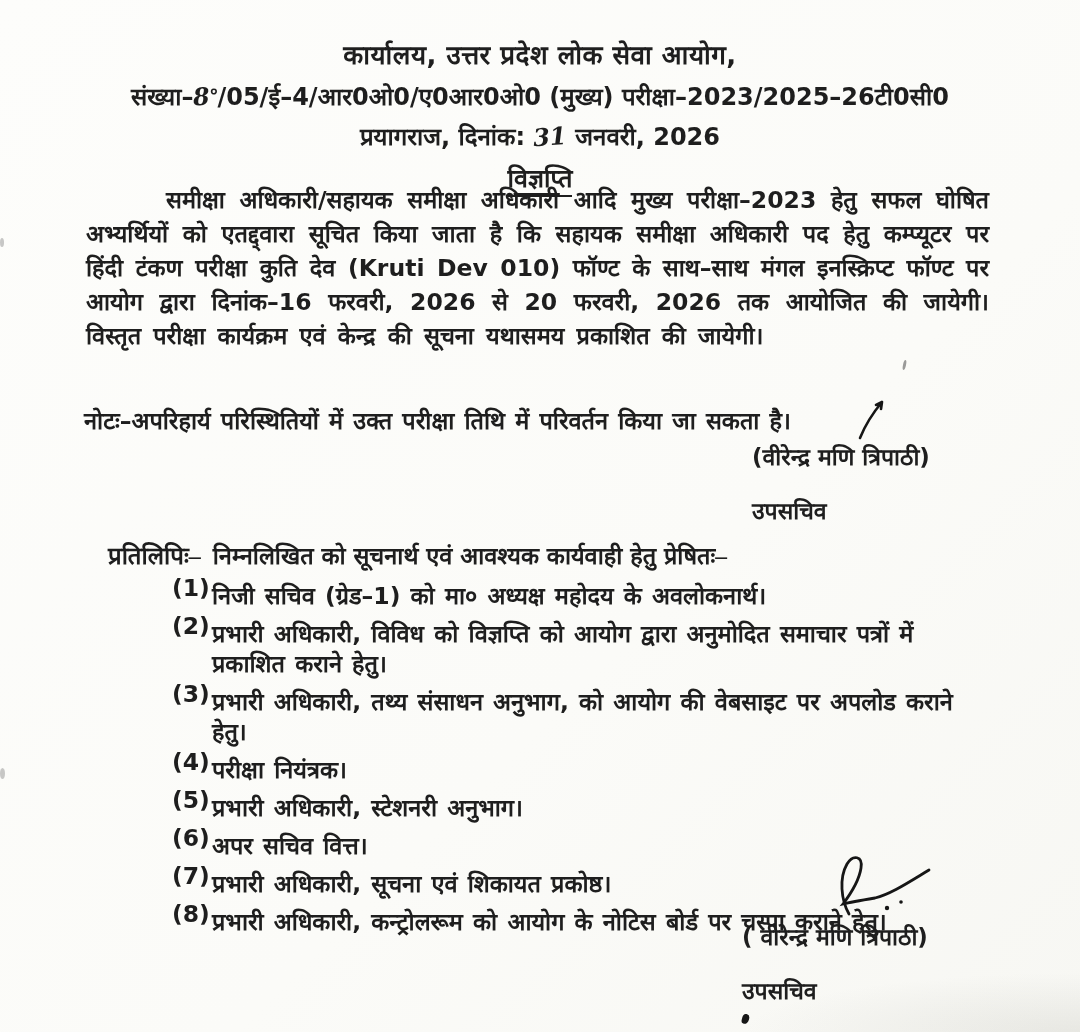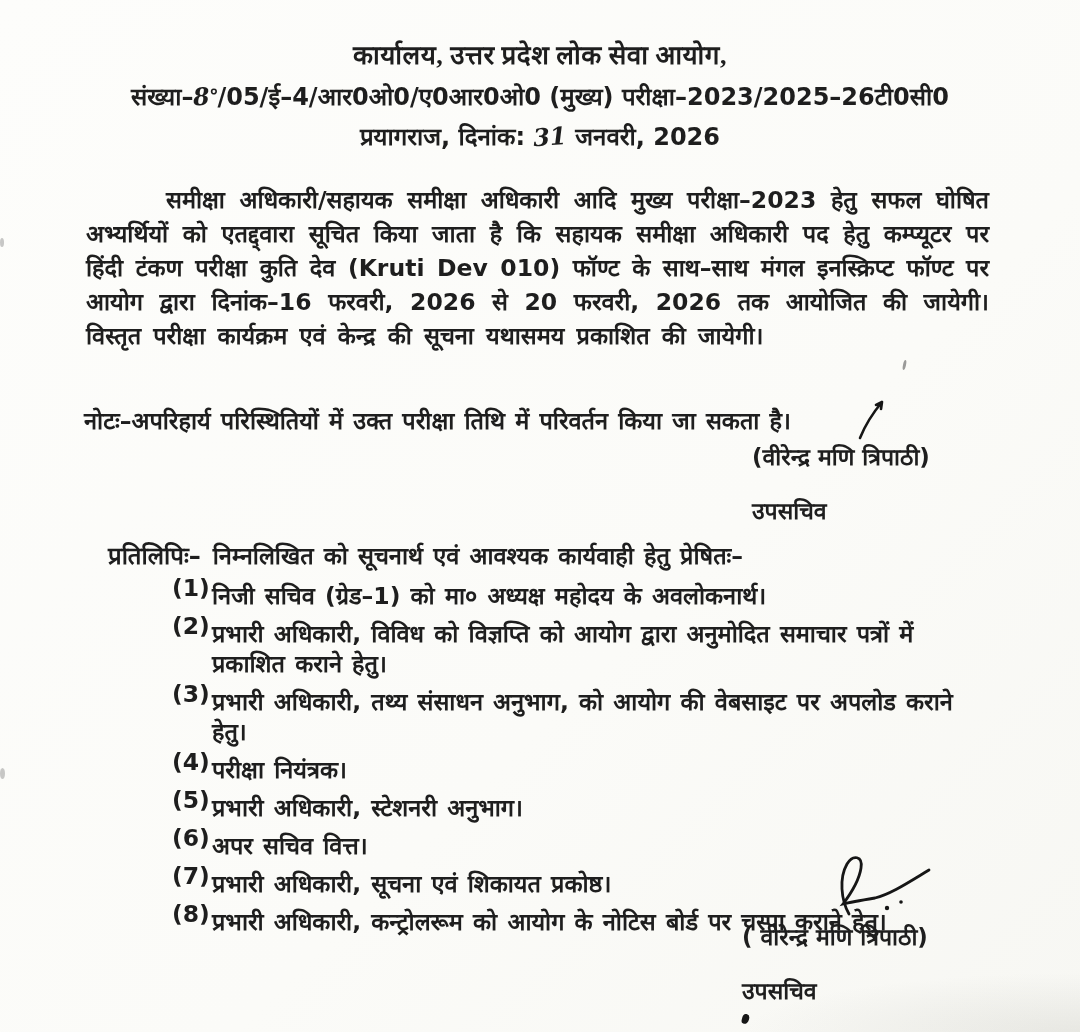--- a/index.html
+++ b/index.html
@@ -6,21 +6,21 @@
   .page{
     position:relative;
     width:1080px;height:1032px;
     background:linear-gradient(135deg,#fdfdfb 0%,#fbfbf8 60%,#f7f7f3 100%);
     font-family:"DejaVu Sans","Liberation Sans",sans-serif;
     color:#1e1e1e;
     overflow:hidden;
   }
   
   .hdr{position:absolute;top:36px;left:0;width:100%;text-align:center;font-weight:600;}
-  .hdr-office{font-size:26px;letter-spacing:0.5px;font-family:Liberation Serif, serif;}
+  .hdr-office{font-size:26px;letter-spacing:0.5px;}
   .hdr-ref{font-size:24px;margin-top:7px;}
   .hdr-place{font-size:24px;margin-top:7px;}
   .doc-title{display:inline-block;font-size:25px;font-weight:700;margin-top:8px;
     border-bottom:2.5px solid #1e1e1e;padding-bottom:1px;}
   .hw{font-family:"DejaVu Serif","Liberation Serif",serif;font-style:italic;
     display:inline-block;transform:rotate(-4deg);font-weight:700;}
   .hw-sup{font-size:14px;vertical-align:super;font-weight:700;}
   
   .para{
     position:absolute;left:86px;top:183px;width:903px;
@@ -34,21 +34,21 @@
   
   .sig{position:absolute;text-align:left;font-weight:600;}
   .sig-top{left:752px;top:398px;width:232px;}
   .sig-bottom{left:742px;top:852px;width:248px;}
   .sig-name{font-size:23px;white-space:nowrap;}
   .sig-desig{font-size:23px;margin-top:22px;}
   .sig-svg{display:block;margin:0 auto;}
   .ink-dot{display:inline-block;width:7px;height:10px;background:#161616;border-radius:50% 50% 60% 40%;margin-top:8px;transform:rotate(15deg);}
   
   .copy{position:absolute;left:108px;top:538px;width:880px;font-size:23.5px;font-weight:600;}
-  .copy-head{display:flex;align-items:baseline;}
+  .copy-head{display:flex;align-items:baseline;font-family:Liberation Serif, serif;}
   .copy-heading{font-weight:700;font-size:24px;white-space:nowrap;}
   .copy-intro{margin-left:12px;word-spacing:2px;}
   .copy-list{list-style:none;margin:2px 0 0 0;padding:0 0 0 64px;}
   .copy-item{display:flex;line-height:30px;align-items:flex-start;}
   .copy-num{width:40px;flex:0 0 auto;}
   .copy-text{flex:1 1 auto;word-spacing:2px;max-width:760px;margin-top:8px;}
   
   .speck{position:absolute;background:#9a9a9a;border-radius:50%;opacity:.55;}
   .edge-mark1{left:0;top:238px;width:4px;height:9px;}
   .edge-mark2{left:0;top:768px;width:5px;height:11px;}
@@ -63,20 +63,23 @@
 
   <div class="hdr">
     <div class="hdr-office">कार्यालय, उत्तर प्रदेश लोक सेवा आयोग,</div>
     <div class="hdr-ref">
       <span>संख्या–</span><span class="hw">8</span><span class="hw-sup">०</span><span>/05/ई–4/आर0ओ0/ए0आर0ओ0 (मुख्य) परीक्षा–2023/2025–26टी0सी0</span>
     </div>
     <div class="hdr-place">
       <span>प्रयागराज, दिनांक:</span>
       <span class="hw">31</span>
       <span>जनवरी, 2026</span>
+    </div>
+    <div>
+      <span class="doc-title">विज्ञप्ति</span>
     </div>
   </div>
 
   <div class="para">समीक्षा अधिकारी/सहायक समीक्षा अधिकारी आदि मुख्य परीक्षा–2023 हेतु सफल घोषित अभ्यर्थियों को एतद्द्वारा सूचित किया जाता है कि सहायक समीक्षा अधिकारी पद हेतु कम्प्यूटर पर हिंदी टंकण परीक्षा कुति देव (Kruti Dev 010) फॉण्ट के साथ–साथ मंगल इनस्क्रिप्ट फॉण्ट पर आयोग द्वारा दिनांक–16 फरवरी, 2026 से 20 फरवरी, 2026 तक आयोजित की जायेगी। विस्तृत परीक्षा कार्यक्रम एवं केन्द्र की सूचना यथासमय प्रकाशित की जायेगी।</div>
 
   <div class="note">नोटः–अपरिहार्य परिस्थितियों में उक्त परीक्षा तिथि में परिवर्तन किया जा सकता है।</div>
 
   <div class="sig sig-top">
     <svg class="sig-svg" width="60" height="42" viewBox="0 0 60 42">
       <path d="M22 40 C 26 30, 34 16, 44 4 M44 4 L 38 7 M44 4 L 43 11" fill="none" stroke="#161616" stroke-width="2.6" stroke-linecap="round"></path>

